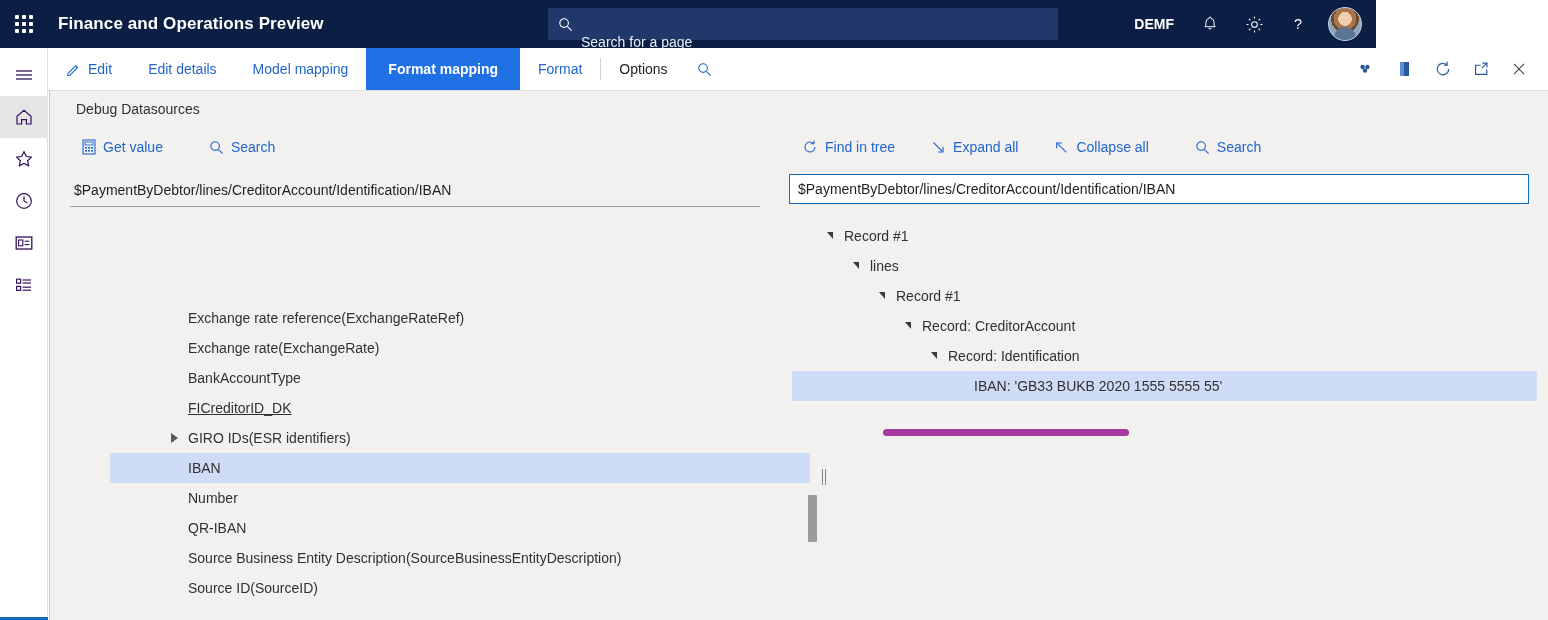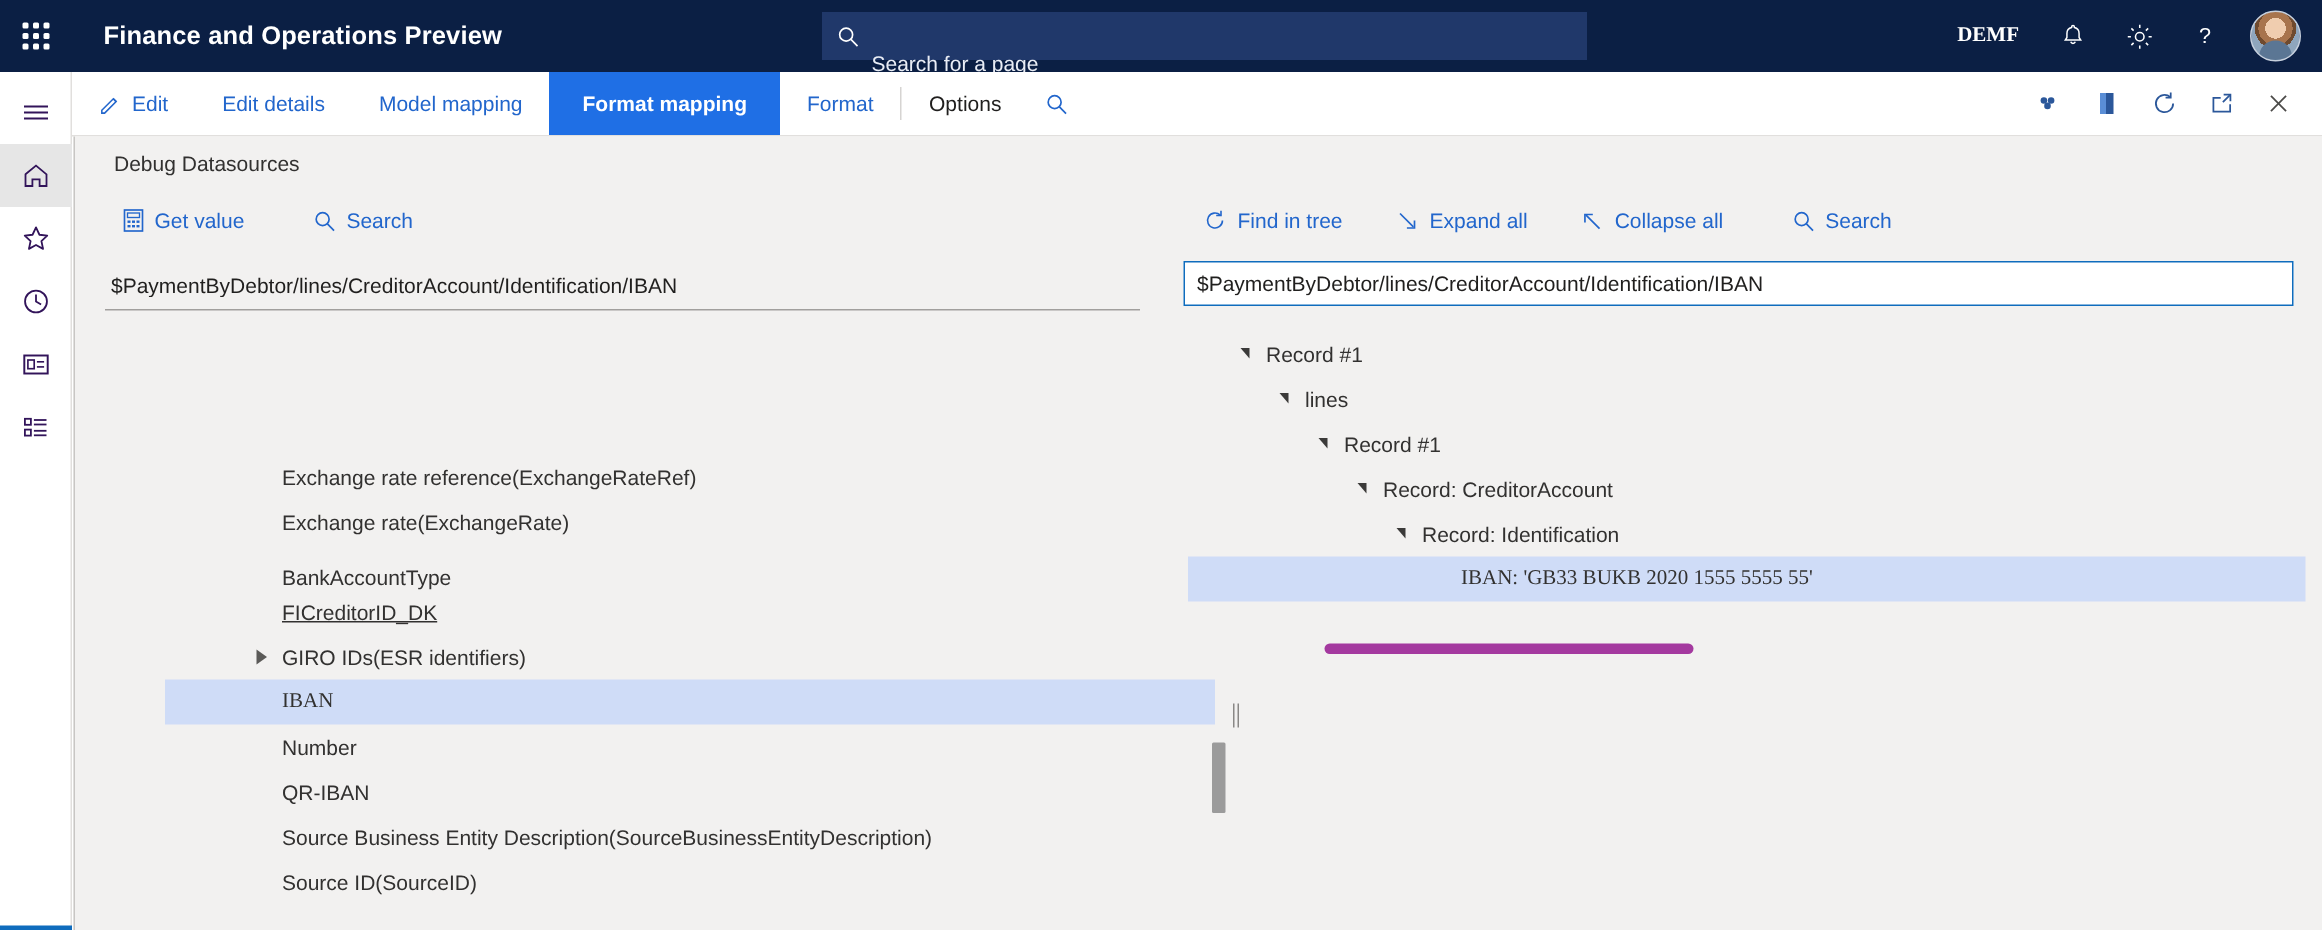--- a/index.html
+++ b/index.html
@@ -6,23 +6,23 @@
   html, body {
     width: 1548px; height: 620px;
     font-family: "Liberation Sans", sans-serif;
     background: #ffffff;
     overflow: hidden;
   }
   body { position: relative; }
 
   
   .topbar {
-    position: absolute; left: 0; top: 0; width: 1548px; height: 48px;
+    position: absolute; left: 0; top: 0; width: 1376px; height: 48px;
     background: #0b1f44;
-    display: flex; align-items: center; gap: 11px;
+    display: flex; align-items: center;
   }
   .waffle {
     width: 48px; height: 48px;
     display: flex; align-items: center; justify-content: center;
     cursor: pointer;
   }
   .waffle-grid {
     display: grid; grid-template-columns: repeat(3, 4px);
     grid-template-rows: repeat(3, 4px); gap: 3px;
   }
@@ -34,21 +34,21 @@
   .topsearch {
     position: absolute; left: 548px; top: 8px; width: 510px; height: 32px;
     background: #20386a; display: flex; align-items: center; padding: 0 10px;
     cursor: text;
   }
   .topsearch .ph { color: #e9edf5; font-size: 14px; margin-left: 8px; margin-top: 36px; }
   .top-right {
     position: absolute; right: 8px; top: 0; height: 48px;
     display: flex; align-items: center; gap: 4px;
   }
-  .top-right .lbl { color: #ffffff; font-size: 14px; font-weight: bold; padding: 0 12px; cursor: pointer; font-family: Liberation Serif, serif; }
+  .top-right .lbl { color: #ffffff; font-size: 14px; font-weight: bold; padding: 0 12px; cursor: pointer; }
   .top-icon {
     width: 40px; height: 48px; display: flex; align-items: center; justify-content: center;
     color: #ffffff; cursor: pointer;
   }
   .avatar {
     width: 34px; height: 34px; border-radius: 50%; margin-left: 6px; margin-right: 6px;
     background: radial-gradient(circle at 50% 34%, #f0cdaf 0 26%, #a8744d 26% 43%, #6f4a2e 43% 52%, #8fa6bd 52% 100%);
     border: 1px solid #c7d0dd; overflow: hidden; cursor: pointer; position: relative;
   }
   .avatar::after {
@@ -117,21 +117,21 @@
     background: #ffffff; border: 1px solid #0f6cbd;
     padding: 0 8px; outline: none; font-family: "Liberation Sans", sans-serif;
   }
 
   
   .tree { position: absolute; }
   .tnode {
     display: flex; align-items: center; height: 30px;
     font-size: 14px; color: #323130; cursor: pointer; white-space: nowrap;
   }
-  .tnode.sel { background: #cfdcf7; font-family: Liberation Serif, serif; }
+  .tnode.sel { background: #cfdcf7; }
   .tw { width: 24px; flex: 0 0 24px; display: flex; align-items: center; justify-content: center; }
   .caret-down {
     width: 0; height: 0; border-left: 6px solid transparent;
     border-top: 7px solid #3b3a39; border-right: 0; transform: translateY(-1px);
   }
   .caret-right {
     width: 0; height: 0; border-top: 5px solid transparent; border-bottom: 5px solid transparent;
     border-left: 7px solid #5b5a58;
   }
   .tlabel { padding-left: 2px; }
@@ -381,21 +381,21 @@
 
   <div class="tree" id="left-tree" style="left:60px; top:212px; width:700px;">
       <div class="tnode" style="padding-left: 52px;">
         <span class="tw"></span>
         <span class="tlabel">Exchange rate reference(ExchangeRateRef)</span>
       </div>
       <div class="tnode" style="padding-left: 52px;">
         <span class="tw"></span>
         <span class="tlabel">Exchange rate(ExchangeRate)</span>
       </div>
-      <div class="tnode" style="padding-left: 52px; align-items: flex-end;">
+      <div class="tnode" style="padding-left: 52px;">
         <span class="tw"></span>
         <span class="tlabel">BankAccountType</span>
       </div>
       <div class="tnode" style="padding-left: 52px; text-decoration: underline;">
         <span class="tw"></span>
         <span class="tlabel">FICreditorID_DK</span>
       </div>
       <div class="tnode" style="padding-left: 52px;">
         <span class="tw">
           <span class="caret-right"></span>

